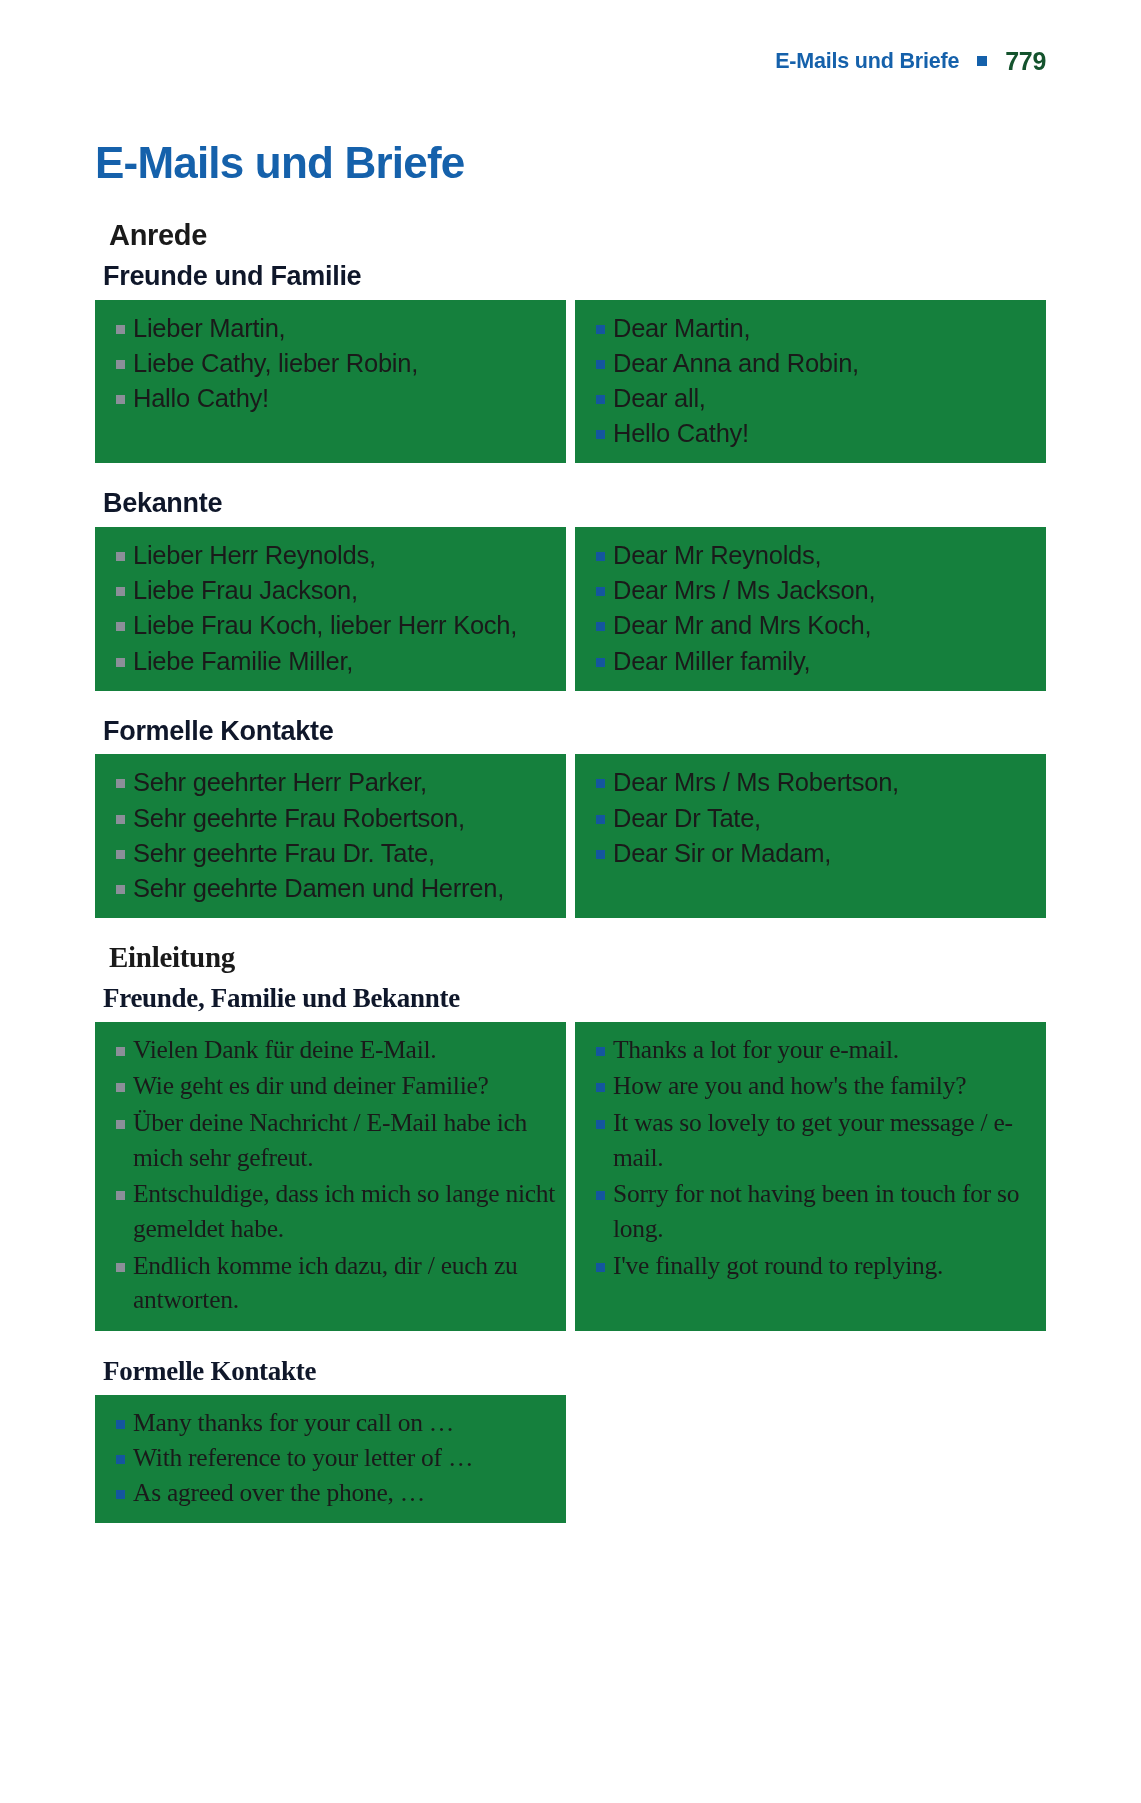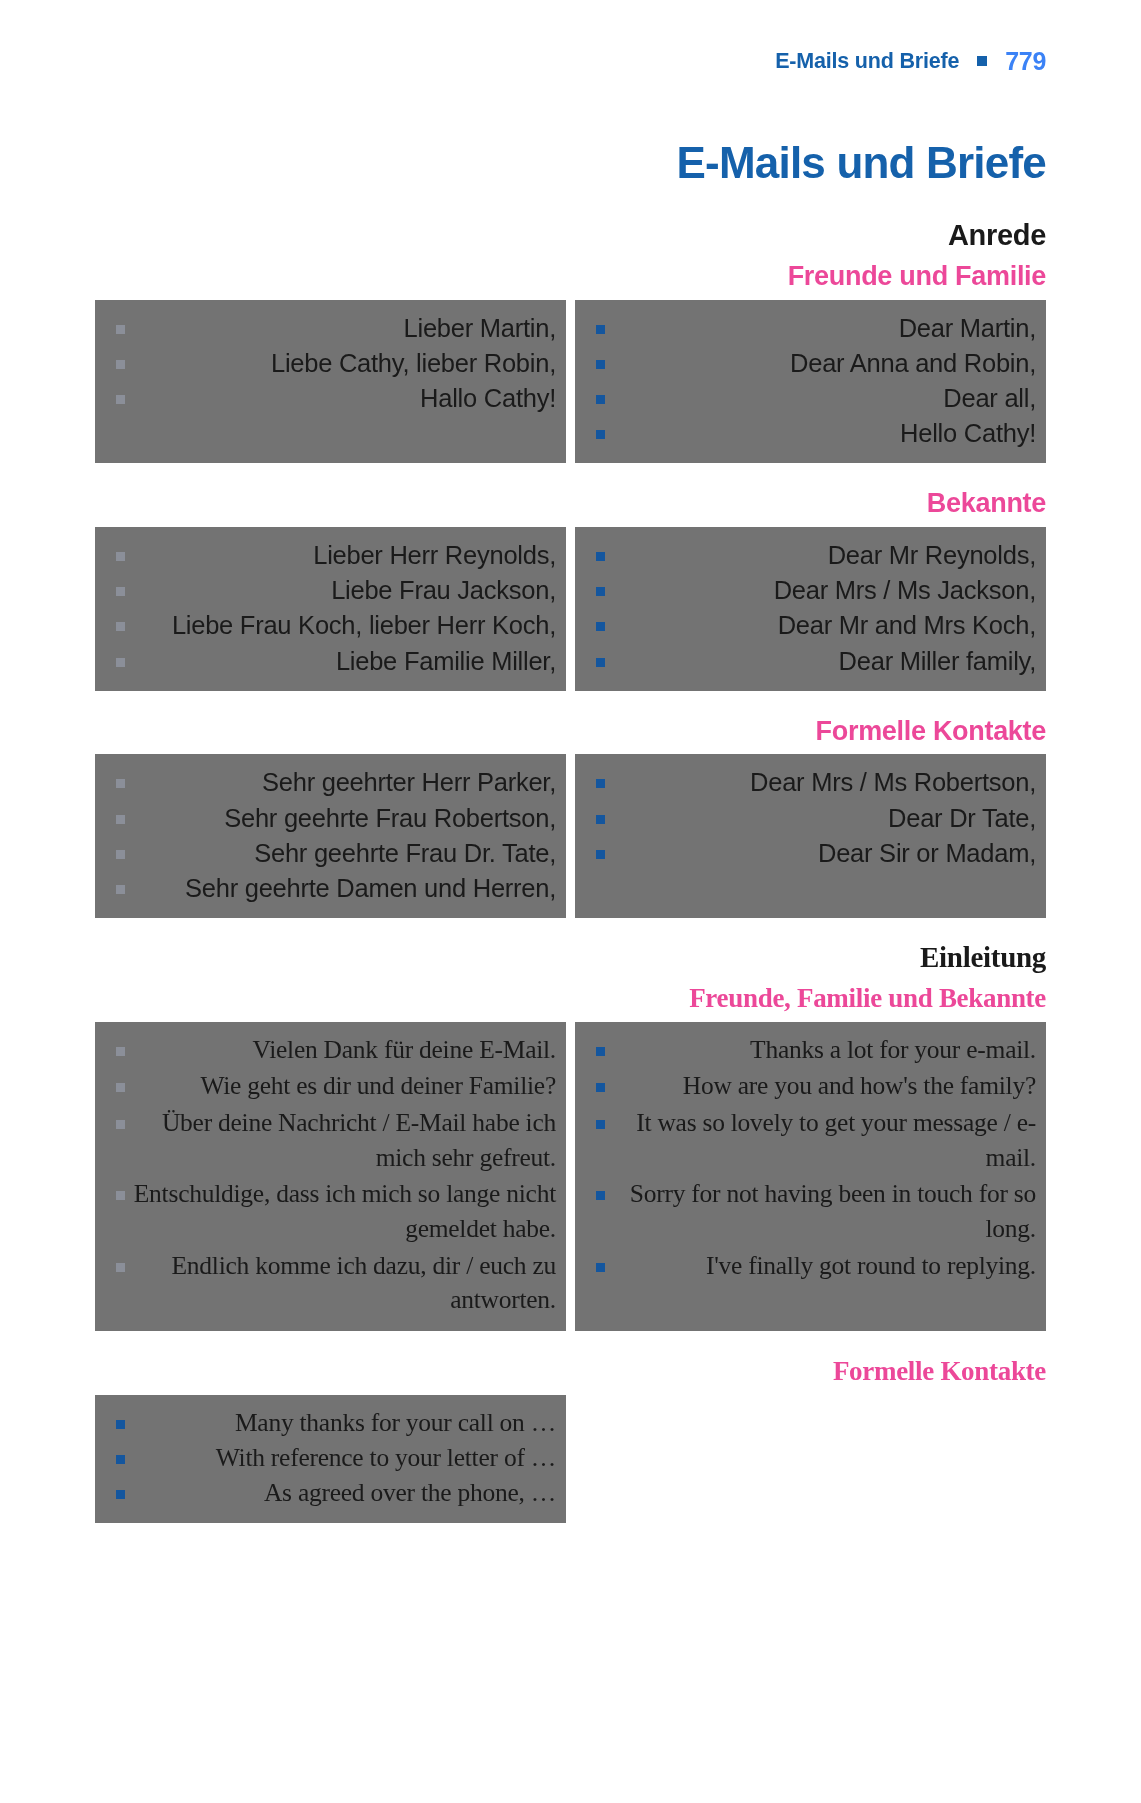--- a/index.html
+++ b/index.html
@@ -16,21 +16,20 @@
     position: relative;
     overflow: hidden;
   }
 
   .page {
     position: relative;
     width: 1141px;
     height: 1803px;
     box-sizing: border-box;
     padding: 16px 95px;
-    text-align: right;
   }
 
   
   .running-head {
     position: absolute;
     top: 44px;
     right: 95px;
     display: flex;
     align-items: center;
     gap: 18px;
@@ -45,21 +44,21 @@
   .running-head-sq {
     width: 10px;
     height: 10px;
     background: #1561ab;
     display: inline-block;
     margin-bottom: 1px;
   }
   .running-head-page {
     font-size: 25px;
     font-weight: bold;
-    color: #3b82f6;
+    color: #14532d;
     letter-spacing: -0.3px;
   }
 
   
   .content {
     position: absolute;
     top: 140px;
     left: 95px;
     width: 951px;
   }
@@ -76,41 +75,41 @@
   h2.section-title {
     margin: 0 0 10px 14px;
     font-size: 29px;
     line-height: 1.1;
     font-weight: bold;
     color: #1a1a1a;
     letter-spacing: -0.3px;
   }
 
   h3.sub-title {
-    margin: 0 0 8px 0;
+    margin: 0 0 8px 8px;
     font-size: 27px;
     line-height: 1.1;
     font-weight: bold;
-    color: #ec4899;
+    color: #0f172a;
     letter-spacing: -0.3px;
   }
 
   .group { margin-bottom: 0; }
   .group + .group { margin-top: 26px; }
   .section + .section { margin-top: 24px; font-family: Liberation Serif, serif; }
 
   
   .pair-table {
     display: flex;
     align-items: stretch;
     gap: 9px;
     width: 951px;
   }
   .panel {
-    background: #737373;
+    background: #15803d;
     box-sizing: border-box;
     padding: 11px 10px 13px 10px;
     flex: 0 0 471px;
     width: 471px;
   }
 
   ul.items {
     list-style: none;
     margin: 0;
     padding: 0;

